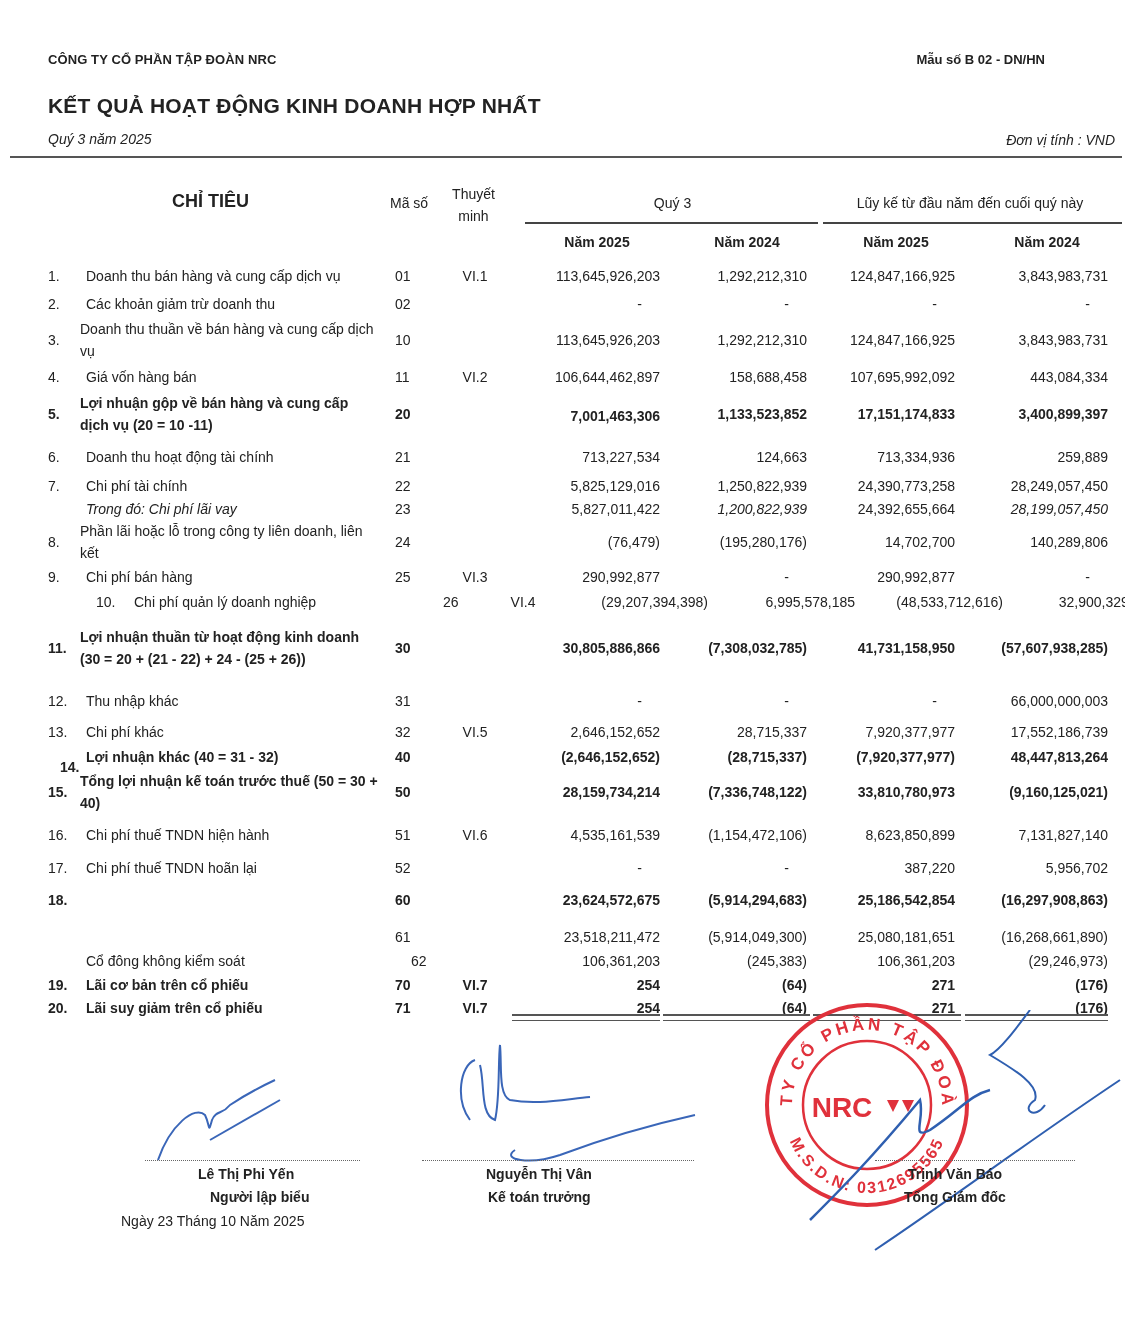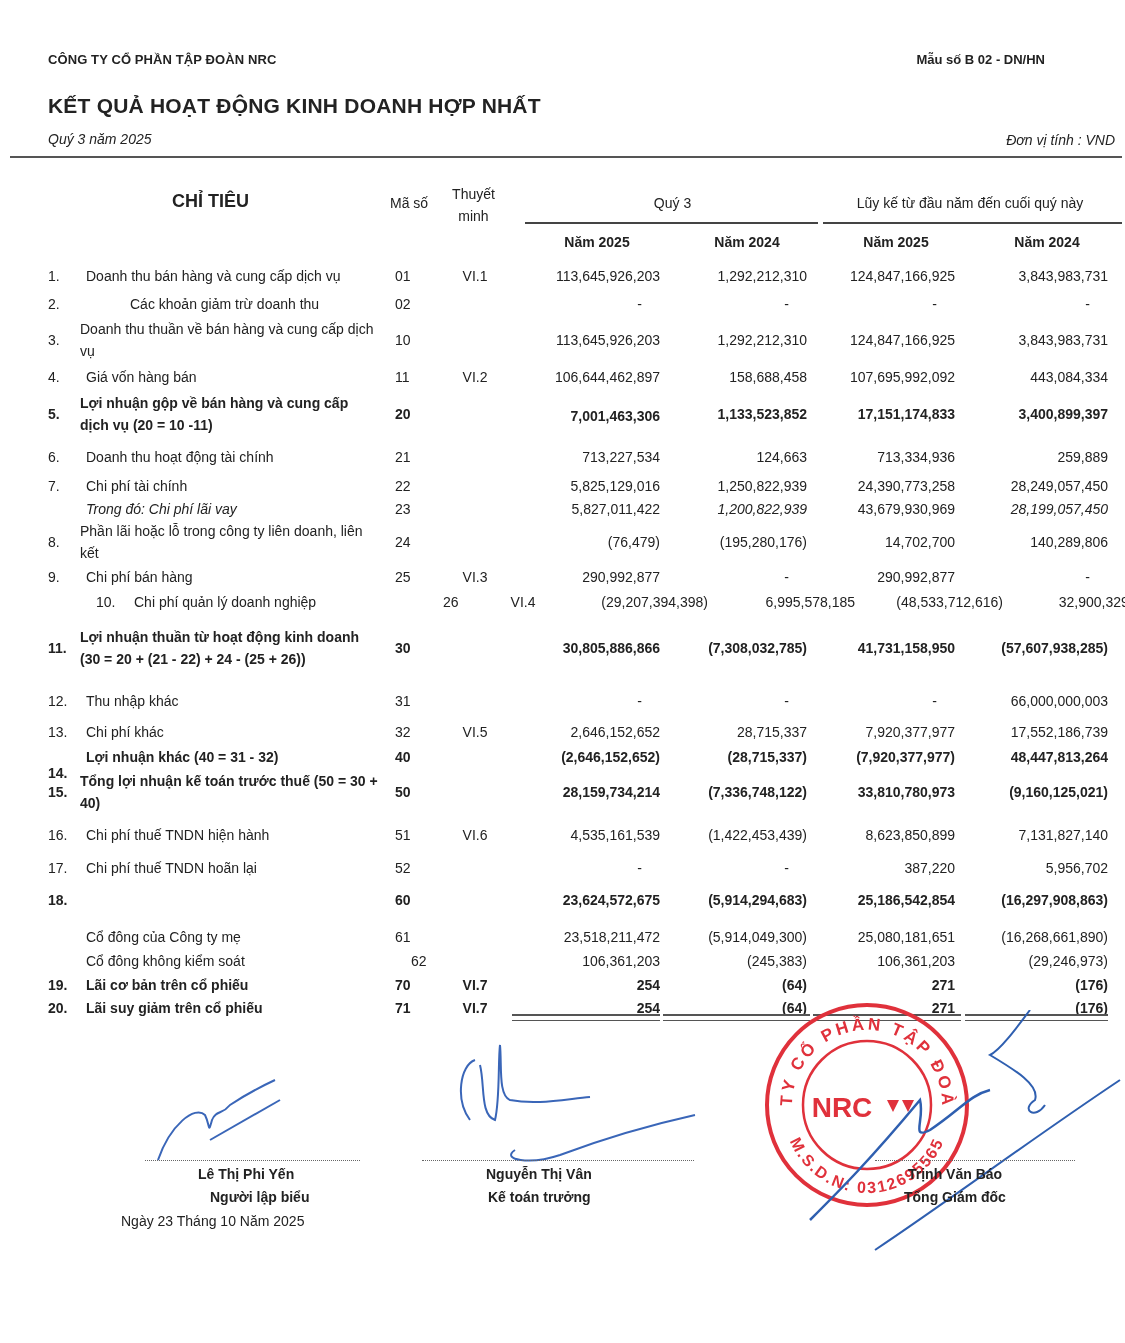--- a/index.html
+++ b/index.html
@@ -70,21 +70,21 @@
       <div class="lbl" style="top: 0px; line-height: 22px;">Doanh thu bán hàng và cung cấp dịch vụ</div>
       <div class="ms" style="top: 0px; line-height: 22px;">01</div>
       <div class="tm" style="top: 0px; line-height: 22px;">VI.1</div>
       <div class="v c1" style="top: 0px; line-height: 22px;">113,645,926,203</div>
       <div class="v c2" style="top: 0px; line-height: 22px;">1,292,212,310</div>
       <div class="v c3" style="top: 0px; line-height: 22px;">124,847,166,925</div>
       <div class="v c4" style="top: 0px; line-height: 22px;">3,843,983,731</div>
     </div>
     <div class="row" style="top: 293px; height: 22px;">
       <div class="num" style="top: 0px; line-height: 22px;">2.</div>
-      <div class="lbl" style="top: 0px; line-height: 22px; margin-left: 44px;">Các khoản giảm trừ doanh thu</div>
+      <div class="lbl" style="top: 0px; line-height: 22px;">Các khoản giảm trừ doanh thu</div>
       <div class="ms" style="top: 0px; line-height: 22px;">02</div>
       <div class="tm" style="top: 0px; line-height: 22px;"></div>
       <div class="v c1" style="top: 0px; line-height: 22px; padding-right: 18px; box-sizing: border-box;">-</div>
       <div class="v c2" style="top: 0px; line-height: 22px; padding-right: 18px; box-sizing: border-box;">-</div>
       <div class="v c3" style="top: 0px; line-height: 22px; padding-right: 18px; box-sizing: border-box;">-</div>
       <div class="v c4" style="top: 0px; line-height: 22px; padding-right: 18px; box-sizing: border-box;">-</div>
     </div>
     <div class="row" style="top: 318px; height: 44px;">
       <div class="num" style="top: 11px; line-height: 22px;">3.</div>
       <div class="lbl" style="top: 0px; line-height: 22px; left: 80px;">Doanh thu thuần về bán hàng và cung cấp dịch vụ</div>
@@ -135,21 +135,21 @@
       <div class="v c3" style="top: 0px; line-height: 22px;">24,390,773,258</div>
       <div class="v c4" style="top: 0px; line-height: 22px;">28,249,057,450</div>
     </div>
     <div class="row" style="top: 498px; height: 22px;">
       <div class="num" style="top: 0px; line-height: 22px;"></div>
       <div class="lbl it" style="top: 0px; line-height: 22px;">Trong đó: Chi phí lãi vay</div>
       <div class="ms" style="top: 0px; line-height: 22px;">23</div>
       <div class="tm" style="top: 0px; line-height: 22px;"></div>
       <div class="v c1" style="top: 0px; line-height: 22px;">5,827,011,422</div>
       <div class="v c2 it" style="top: 0px; line-height: 22px;">1,200,822,939</div>
-      <div class="v c3" style="top: 0px; line-height: 22px;">43,679,930,969</div>
+      <div class="v c3" style="top: 0px; line-height: 22px;">24,392,655,664</div>
       <div class="v c4 it" style="top: 0px; line-height: 22px;">28,199,057,450</div>
     </div>
     <div class="row" style="top: 520px; height: 44px;">
       <div class="num" style="top: 11px; line-height: 22px;">8.</div>
       <div class="lbl" style="top: 0px; line-height: 22px; left: 80px;">Phần lãi hoặc lỗ trong công ty liên doanh, liên kết</div>
       <div class="ms" style="top: 11px; line-height: 22px;">24</div>
       <div class="tm" style="top: 11px; line-height: 22px;"></div>
       <div class="v c1" style="top: 11px; line-height: 22px;">(76,479)</div>
       <div class="v c2" style="top: 11px; line-height: 22px;">(195,280,176)</div>
       <div class="v c3" style="top: 11px; line-height: 22px;">14,702,700</div>
@@ -199,21 +199,21 @@
       <div class="num" style="top: 0px; line-height: 22px;">13.</div>
       <div class="lbl" style="top: 0px; line-height: 22px;">Chi phí khác</div>
       <div class="ms" style="top: 0px; line-height: 22px;">32</div>
       <div class="tm" style="top: 0px; line-height: 22px;">VI.5</div>
       <div class="v c1" style="top: 0px; line-height: 22px;">2,646,152,652</div>
       <div class="v c2" style="top: 0px; line-height: 22px;">28,715,337</div>
       <div class="v c3" style="top: 0px; line-height: 22px;">7,920,377,977</div>
       <div class="v c4" style="top: 0px; line-height: 22px;">17,552,186,739</div>
     </div>
     <div class="row bold" style="top: 746px; height: 22px;">
-      <div class="num" style="top: 16px; line-height: 22px;">14.</div>
+      <div class="num" style="top: 10px; line-height: 22px; margin-left: 12px;">14.</div>
       <div class="lbl" style="top: 0px; line-height: 22px;">Lợi nhuận khác (40 = 31 - 32)</div>
       <div class="ms" style="top: 0px; line-height: 22px;">40</div>
       <div class="tm" style="top: 0px; line-height: 22px;"></div>
       <div class="v c1" style="top: 0px; line-height: 22px;">(2,646,152,652)</div>
       <div class="v c2" style="top: 0px; line-height: 22px;">(28,715,337)</div>
       <div class="v c3" style="top: 0px; line-height: 22px;">(7,920,377,977)</div>
       <div class="v c4" style="top: 0px; line-height: 22px;">48,447,813,264</div>
     </div>
     <div class="row bold" style="top: 770px; height: 44px;">
       <div class="num" style="top: 11px; line-height: 22px;">15.</div>
@@ -224,21 +224,21 @@
       <div class="v c2" style="top: 11px; line-height: 22px;">(7,336,748,122)</div>
       <div class="v c3" style="top: 11px; line-height: 22px;">33,810,780,973</div>
       <div class="v c4" style="top: 11px; line-height: 22px;">(9,160,125,021)</div>
     </div>
     <div class="row" style="top: 824px; height: 22px;">
       <div class="num" style="top: 0px; line-height: 22px;">16.</div>
       <div class="lbl" style="top: 0px; line-height: 22px;">Chi phí thuế TNDN hiện hành</div>
       <div class="ms" style="top: 0px; line-height: 22px;">51</div>
       <div class="tm" style="top: 0px; line-height: 22px;">VI.6</div>
       <div class="v c1" style="top: 0px; line-height: 22px;">4,535,161,539</div>
-      <div class="v c2" style="top: 0px; line-height: 22px;">(1,422,453,439)</div>
+      <div class="v c2" style="top: 0px; line-height: 22px;">(1,154,472,106)</div>
       <div class="v c3" style="top: 0px; line-height: 22px;">8,623,850,899</div>
       <div class="v c4" style="top: 0px; line-height: 22px;">7,131,827,140</div>
     </div>
     <div class="row" style="top: 857px; height: 22px;">
       <div class="num" style="top: 0px; line-height: 22px;">17.</div>
       <div class="lbl" style="top: 0px; line-height: 22px;">Chi phí thuế TNDN hoãn lại</div>
       <div class="ms" style="top: 0px; line-height: 22px;">52</div>
       <div class="tm" style="top: 0px; line-height: 22px;"></div>
       <div class="v c1" style="top: 0px; line-height: 22px; padding-right: 18px; box-sizing: border-box;">-</div>
       <div class="v c2" style="top: 0px; line-height: 22px; padding-right: 18px; box-sizing: border-box;">-</div>
@@ -249,21 +249,20 @@
       <div class="num" style="top: 11px; line-height: 22px;">18.</div>
       <div class="ms" style="top: 11px; line-height: 22px;">60</div>
       <div class="tm" style="top: 11px; line-height: 22px;"></div>
       <div class="v c1" style="top: 11px; line-height: 22px;">23,624,572,675</div>
       <div class="v c2" style="top: 11px; line-height: 22px;">(5,914,294,683)</div>
       <div class="v c3" style="top: 11px; line-height: 22px;">25,186,542,854</div>
       <div class="v c4" style="top: 11px; line-height: 22px;">(16,297,908,863)</div>
     </div>
     <div class="row" style="top: 926px; height: 22px;">
       <div class="num" style="top: 0px; line-height: 22px;"></div>
-      <div class="lbl" style="top: 0px; line-height: 22px;">Cổ đông của Công ty mẹ</div>
       <div class="ms" style="top: 0px; line-height: 22px;">61</div>
       <div class="tm" style="top: 0px; line-height: 22px;"></div>
       <div class="v c1" style="top: 0px; line-height: 22px;">23,518,211,472</div>
       <div class="v c2" style="top: 0px; line-height: 22px;">(5,914,049,300)</div>
       <div class="v c3" style="top: 0px; line-height: 22px;">25,080,181,651</div>
       <div class="v c4" style="top: 0px; line-height: 22px;">(16,268,661,890)</div>
     </div>
     <div class="row" style="top: 950px; height: 22px;">
       <div class="num" style="top: 0px; line-height: 22px;"></div>
       <div class="lbl" style="top: 0px; line-height: 22px;">Cổ đông không kiểm soát</div>

